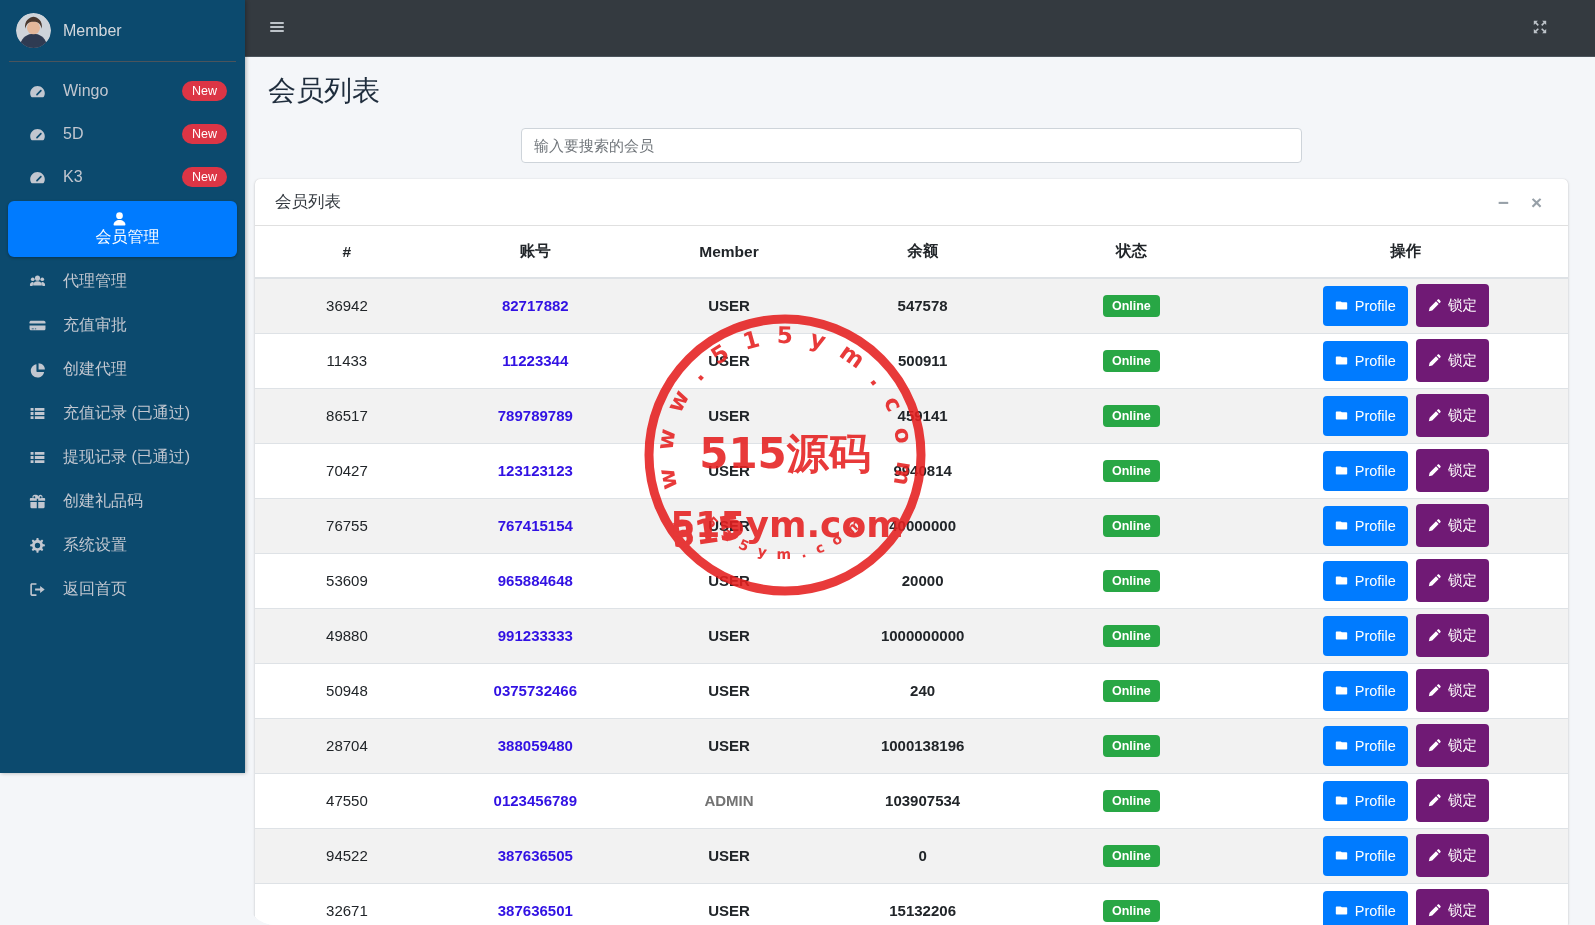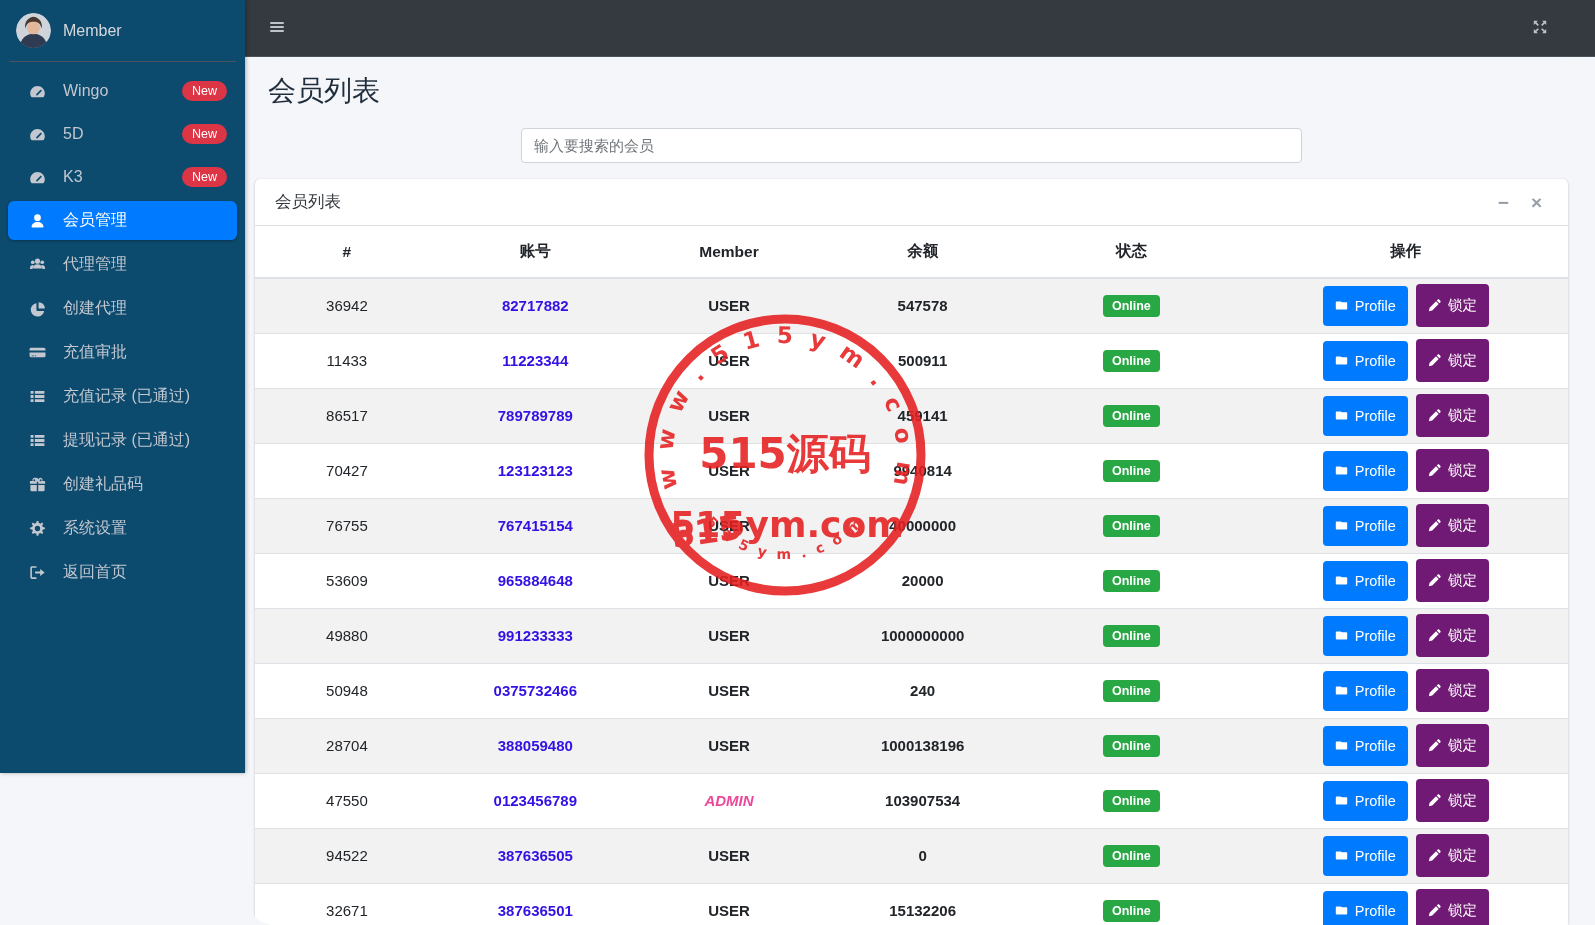--- a/index.html
+++ b/index.html
@@ -29,21 +29,21 @@
   .sidebar-divider { border-bottom: 1px solid #4b545c; margin: 0 9px 10px 9px; }
   .nav { padding: 0 0 8px 0; }
   .nav-item {
     display: flex; align-items: center;
     margin: 5px 8px; padding: 9px 10px 9px 20px;
     border-radius: 6px; cursor: pointer;
     font-size: 16px; color: #c2c7d0;
   }
   .nav-item .nav-icon { width: 22px; height: 17px; margin-right: 13px; display: inline-flex; }
   .nav-item .nav-icon svg { width: 19px; height: 17px; fill: currentColor; }
-  .nav-item.active { background: #007bff; color: #fff; box-shadow: 0 1px 3px rgba(0,0,0,.3); }
+  .nav-item.active { background: #007bff; color: #fff; box-shadow: 0 1px 3px rgba(0,0,0,.3); flex-direction: column; }
   .nav-badge {
     margin-left: auto; background: #dc3545; color: #fff;
     font-size: 12.5px; font-weight: normal;
     padding: 3px 10px; border-radius: 10px;
   }
 
   
   .main { flex: 1; display: flex; flex-direction: column; height: 925px; }
   .topnav {
     height: 57px; background: #343a40;
@@ -94,21 +94,21 @@
   }
   tbody td {
     height: 55px; text-align: center; vertical-align: middle;
     font-size: 15px; color: #212529;
     border-top: 1px solid #dee2e6;
     padding: 0 6px;
   }
   tbody tr:nth-child(odd) { background: #f2f2f2; }
   td.cell-account a { color: #3111e3; font-weight: bold; text-decoration: none; cursor: pointer; }
   td.cell-level { font-weight: bold; }
-  td.cell-level.admin { color: #ec4899; font-style: italic; }
+  td.cell-level.admin { color: #737373; }
   td.cell-balance { font-weight: bold; }
   .badge-online {
     display: inline-block; background: #28a745; color: #fff;
     font-size: 12.5px; font-weight: bold;
     padding: 4px 9px; border-radius: 4px;
   }
   .cell-actions { white-space: nowrap; }
   .btn {
     display: inline-flex; align-items: center; gap: 7px;
     border: none; border-radius: 4px; cursor: pointer;
@@ -195,34 +195,34 @@
             <path d="M256 252c-74 0-134 48-134 108 0 10 8 18 18 18h232c10 0 18-8 18-18 0-60-60-108-134-108z"></path>
             <path d="M28 355c0-41 35-76 85-85 10 14 24 25 40 32-26 22-43 52-47 86H43c-8 0-15-7-15-15z"></path>
             <path d="M484 355c0-41-35-76-85-85-10 14-24 25-40 32 26 22 43 52 47 86h63c8 0 15-7 15-15z"></path>
           </svg>
         </span>
         <span>代理管理</span>
       </div>
       <div class="nav-item">
         <span class="nav-icon">
           <svg viewBox="0 0 512 512">
+            <path d="M64 112c-26 0-48 21-48 48v32h480v-32c0-26-21-48-48-48H64z"></path>
+            <path fill-rule="evenodd" d="M16 256v96c0 26 21 48 48 48h384c26 0 48-21 48-48v-96H16zm64 88h64v24H80v-24zm96 0h40v24h-40v-24z"></path>
+          </svg>
+        </span>
+        <span>充值审批</span>
+      </div>
+      <div class="nav-item">
+        <span class="nav-icon">
+          <svg viewBox="0 0 512 512">
             <path d="M288 66v190h190c0-105-85-190-190-190z"></path>
             <path d="M224 98C128 112 54 195 54 296c0 112 90 202 202 202 101 0 184-74 198-170H254c-17 0-30-13-30-30V98z"></path>
           </svg>
         </span>
         <span>创建代理</span>
-      </div>
-      <div class="nav-item">
-        <span class="nav-icon">
-          <svg viewBox="0 0 512 512">
-            <path d="M64 112c-26 0-48 21-48 48v32h480v-32c0-26-21-48-48-48H64z"></path>
-            <path fill-rule="evenodd" d="M16 256v96c0 26 21 48 48 48h384c26 0 48-21 48-48v-96H16zm64 88h64v24H80v-24zm96 0h40v24h-40v-24z"></path>
-          </svg>
-        </span>
-        <span>充值审批</span>
       </div>
       <div class="nav-item">
         <span class="nav-icon">
           <svg viewBox="0 0 512 512">
             <path d="M48 88h88v88H48zM176 88h288v88H176zM48 212h88v88H48zM176 212h288v88H176zM48 336h88v88H48zM176 336h288v88H176z"></path>
           </svg>
         </span>
         <span>充值记录 (已通过)</span>
       </div>
       <div class="nav-item">

